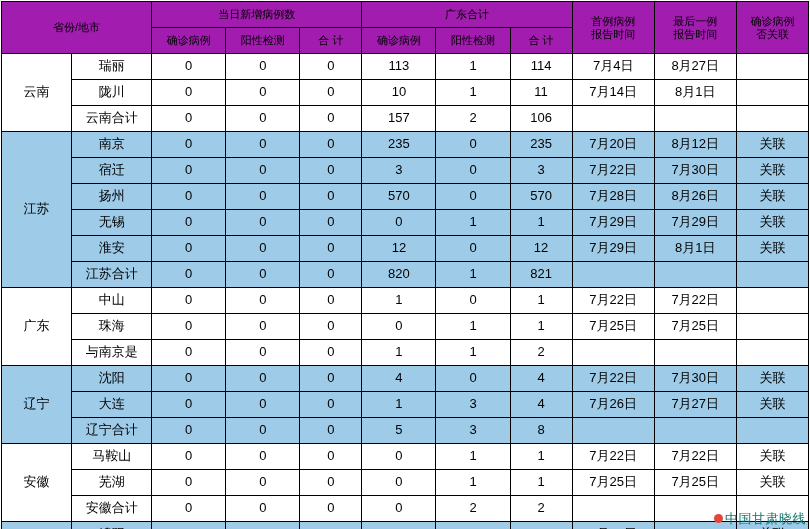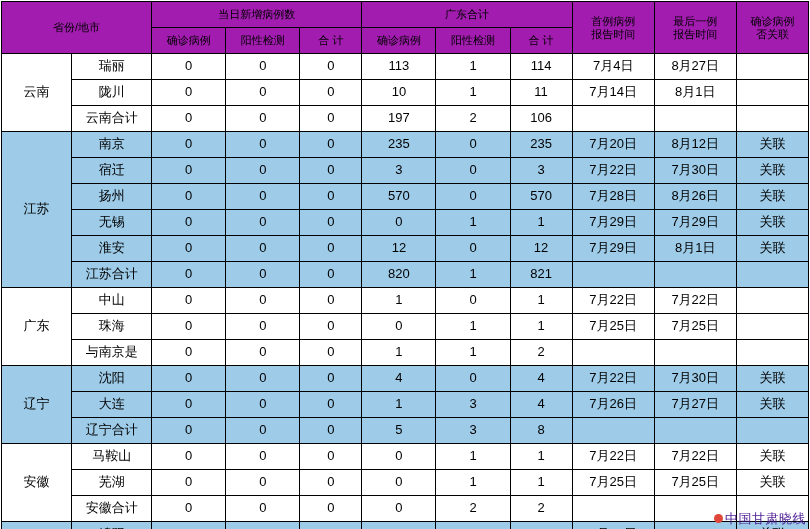--- a/index.html
+++ b/index.html
@@ -72,21 +72,21 @@
   col.c-n6   { width: 62px; }
   col.c-d1   { width: 82px; }
   col.c-d2   { width: 82px; }
   col.c-rel  { width: 72px; }
 
   .watermark {
     position: absolute;
     right: 4px;
     bottom: 2px;
     font-size: 13px;
-    color: #4c1d95;
+    color: #0f766e;
     font-family: "Liberation Sans", "DejaVu Sans", sans-serif;
     letter-spacing: 0.5px;
     pointer-events: none;
   }
   .wm-dot {
     display: inline-block;
     width: 9px;
     height: 9px;
     border-radius: 50%;
     background: #e0473a;
@@ -166,21 +166,21 @@
           <td class="plain num">11</td>
           <td class="plain date">7月14日</td>
           <td class="plain date">8月1日</td>
           <td class="plain rel"></td>
         </tr>
         <tr>
           <td class="plain subtotal">云南合计</td>
           <td class="plain num">0</td>
           <td class="plain num">0</td>
           <td class="plain num">0</td>
-          <td class="plain num">197</td>
+          <td class="plain num">157</td>
           <td class="plain num">2</td>
           <td class="plain num">106</td>
           <td class="plain date"></td>
           <td class="plain date"></td>
           <td class="plain rel"></td>
         </tr>
         <tr>
           <td class="hl prov-cell" rowspan="6">江苏</td>
           <td class="hl city-cell">南京</td>
           <td class="hl num">0</td>

